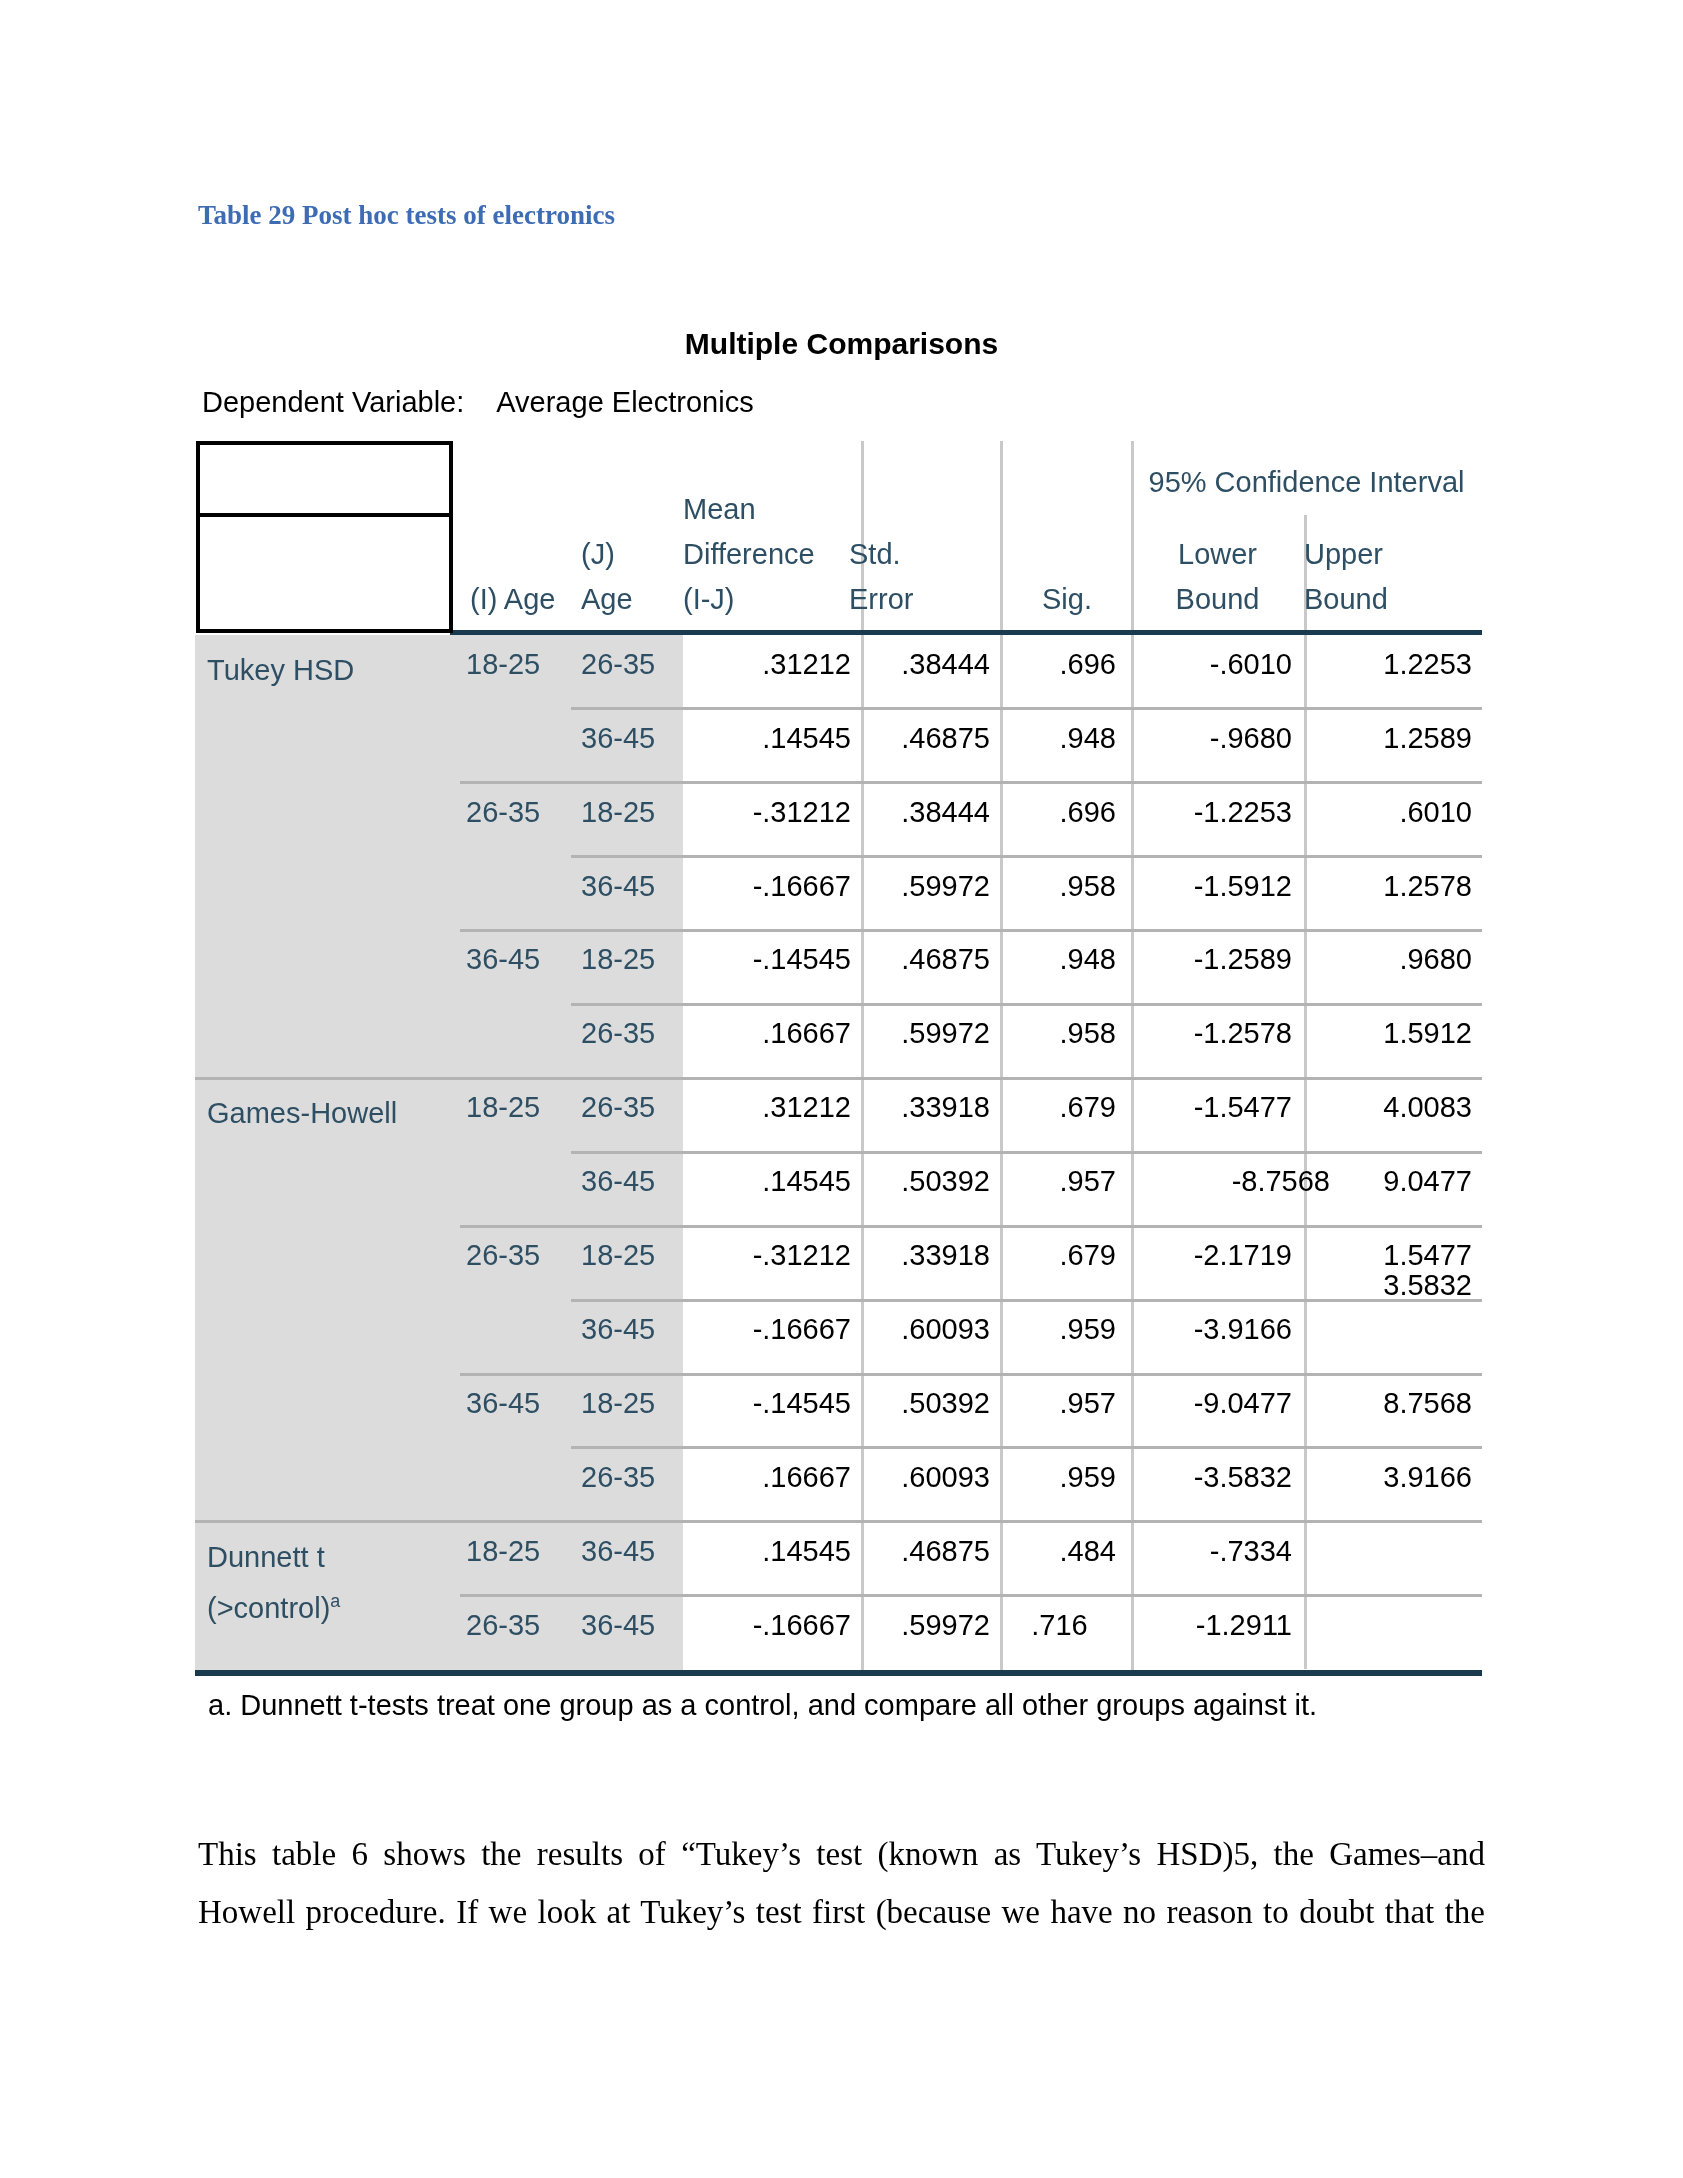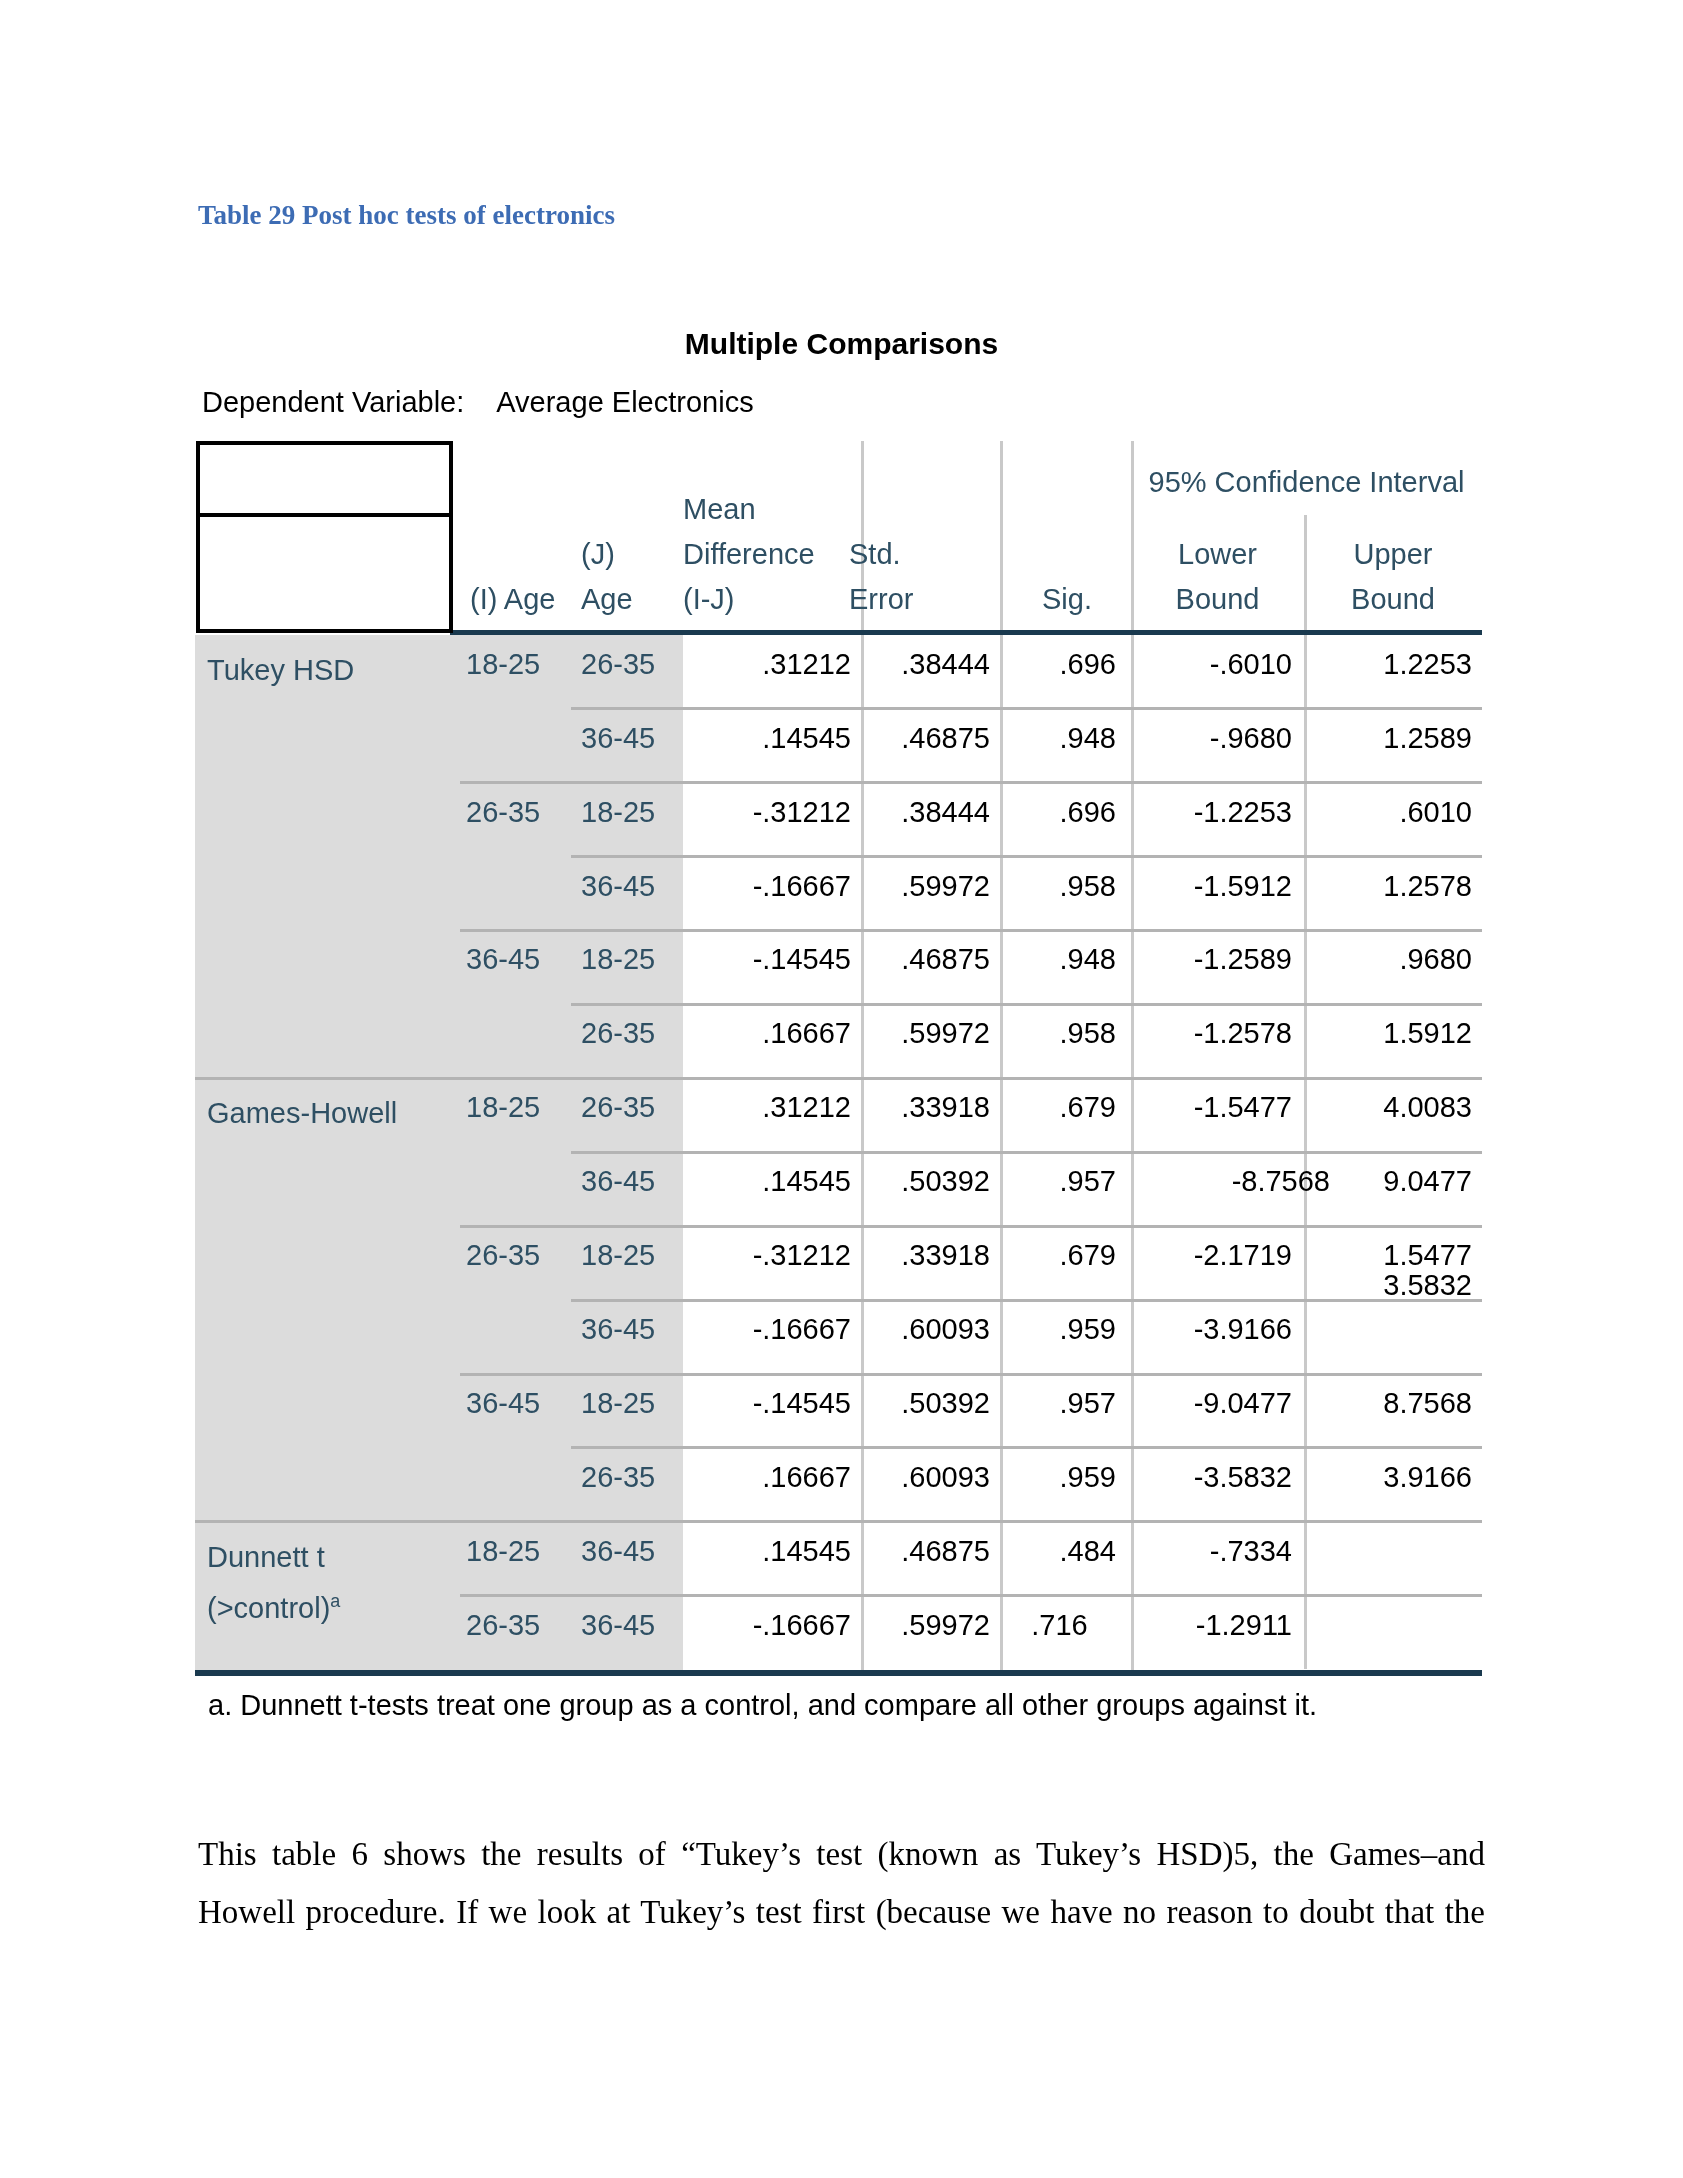--- a/index.html
+++ b/index.html
@@ -53,21 +53,21 @@
   }
 
   .hdr{position:absolute;color:var(--slate-text);font-size:29px;line-height:45px;z-index:3;}
   .hdr.bottom-anchored{bottom:1054px;} 
   .hdr-i{left:275px;}
   .hdr-j{left:386px;}
   .hdr-md{left:488px;width:178px;text-align:left;}
   .hdr-se{left:631px;width:136px;text-align:left;margin-left:23px;}
   .hdr-sig{left:808px;width:128px;text-align:center;}
   .hdr-lb{left:936px;width:173px;text-align:center;}
-  .hdr-ub{left:1109px;width:178px;text-align:center;}
+  .hdr-ub{left:1109px;width:178px;text-align:left;}
   .hdr-ci{position:absolute;left:936px;top:25px;width:351px;text-align:center;
           color:var(--slate-text);font-size:29px;z-index:3;}
 
   .gray-panel{
     position:absolute;left:0;top:194px;width:488px;height:1035px;
     background:var(--panel-gray);z-index:0;
   }
 
   .row-separator{position:absolute;height:3px;background:var(--separator-gray);z-index:2;}
 

